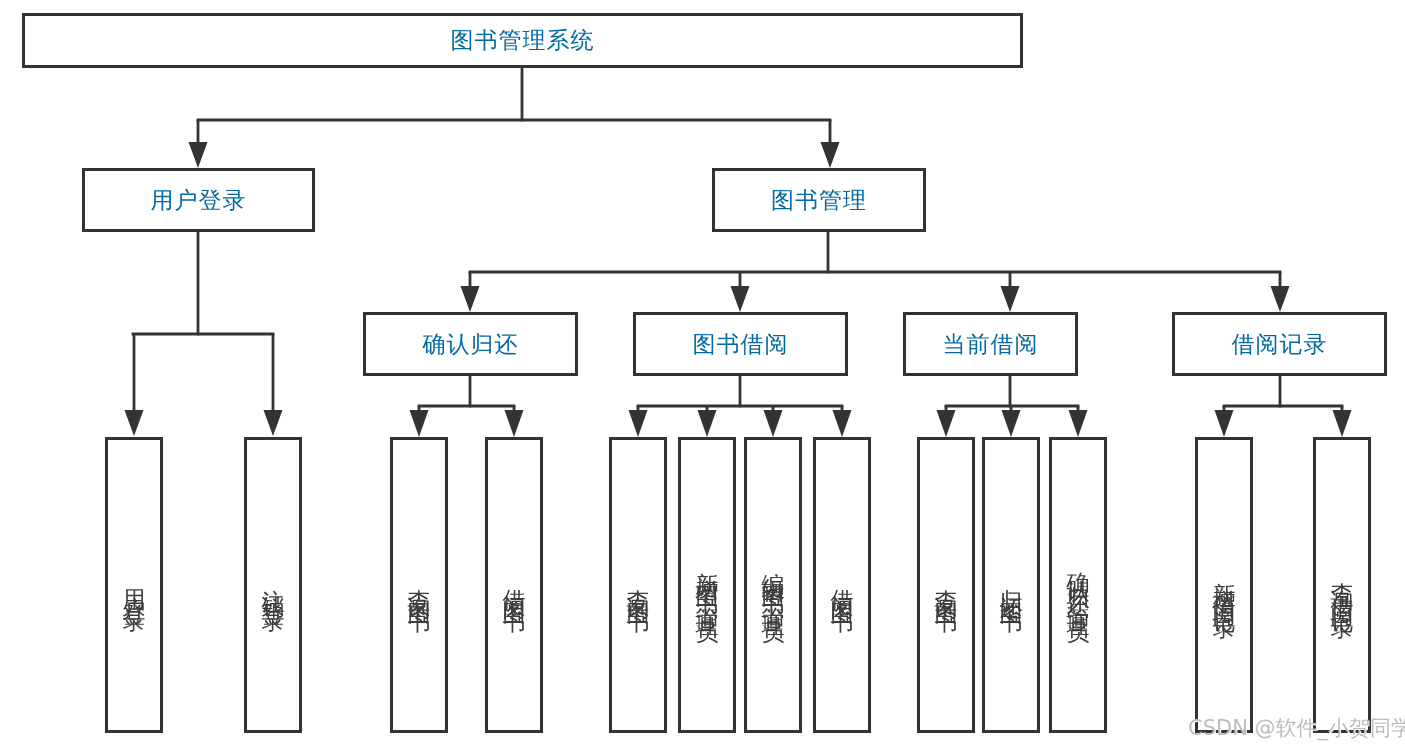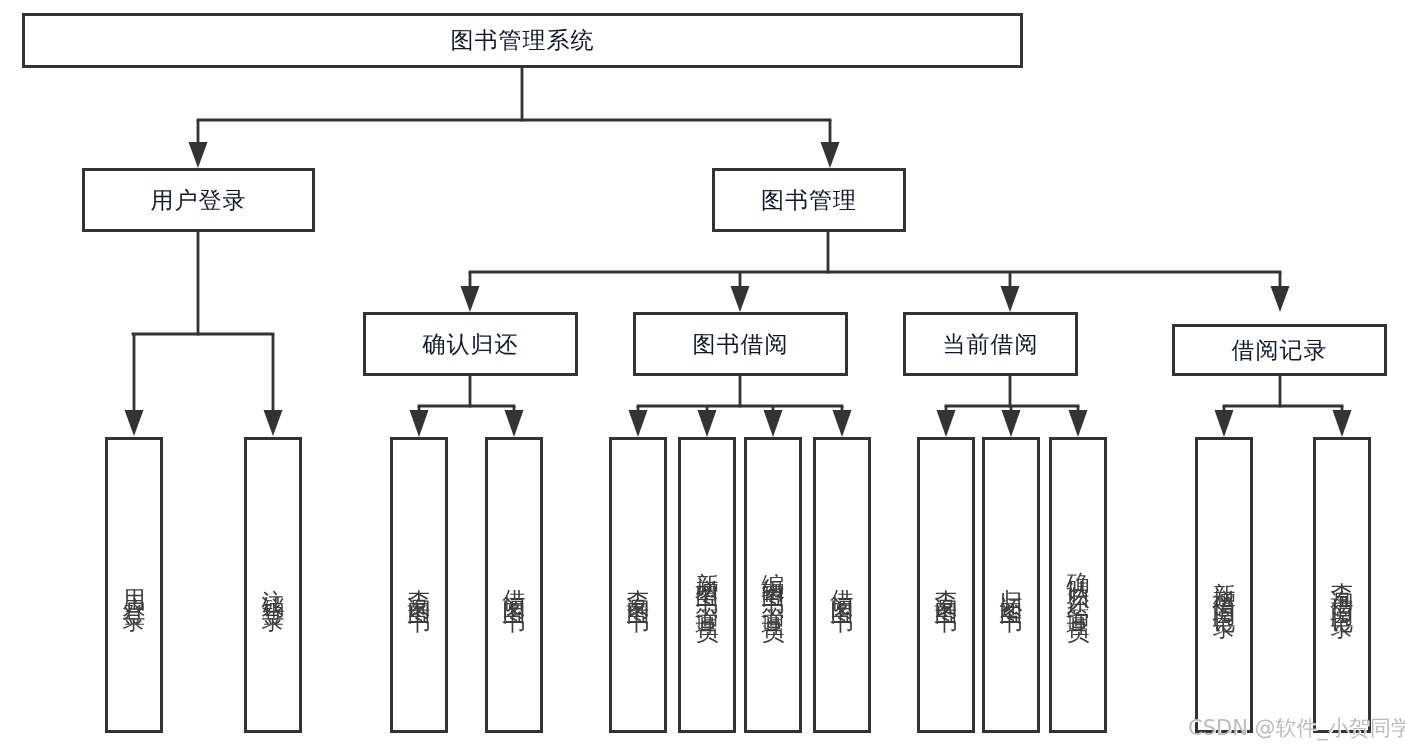--- a/index.html
+++ b/index.html
@@ -10,21 +10,21 @@
     font-family:"DejaVu Sans","Liberation Sans",sans-serif;
     overflow:hidden;
   }
   .wires{position:absolute;left:0;top:0;width:1405px;height:747px;pointer-events:none;}
   .node{
     position:absolute;
     box-sizing:border-box;
     border:3px solid #333333;
     background:#ffffff;
     display:flex;align-items:center;justify-content:center;
-    color:#0f172a;
+    color:#0369a1;
     font-size:23px;
     letter-spacing:1px;
     white-space:nowrap;
   }
   .leaf{
     position:absolute;
     box-sizing:border-box;
     border:3px solid #333333;
     background:#ffffff;
     display:flex;align-items:center;justify-content:center;
@@ -44,25 +44,25 @@
     left:1188px;top:714px;
     font-size:21px;
     color:#bcbcbc;
     text-shadow:1px 1px 0 #ffffff;
     white-space:nowrap;
     z-index:5;
   }
   
   #n-root{left:22px;top:13px;width:1001px;height:55px;}
   #n-user-login{left:82px;top:168px;width:233px;height:64px;}
-  #n-book-mgmt{left:712px;top:168px;width:194px;height:64px;}
+  #n-book-mgmt{left:712px;top:168px;width:214px;height:64px;}
   #n-newbook{left:363px;top:312px;width:215px;height:64px;}
   #n-borrow{left:633px;top:312px;width:215px;height:64px;}
   #n-current{left:903px;top:312px;width:175px;height:64px;}
-  #n-records{left:1172px;top:312px;width:215px;height:52px;margin-top:12px;}
+  #n-records{left:1172px;top:312px;width:215px;height:64px;}
   .leaf{top:437px;width:58px;height:296px;}
   #l-ulogin{left:105px;}
   #l-ulogout{left:244px;}
   #l-nb-query{left:390px;}
   #l-nb-borrow{left:485px;}
   #l-bb-query{left:609px;}
   #l-bb-add{left:678px;}
   #l-bb-edit{left:744px;}
   #l-bb-borrow{left:813px;}
   #l-cb-query{left:917px;}

